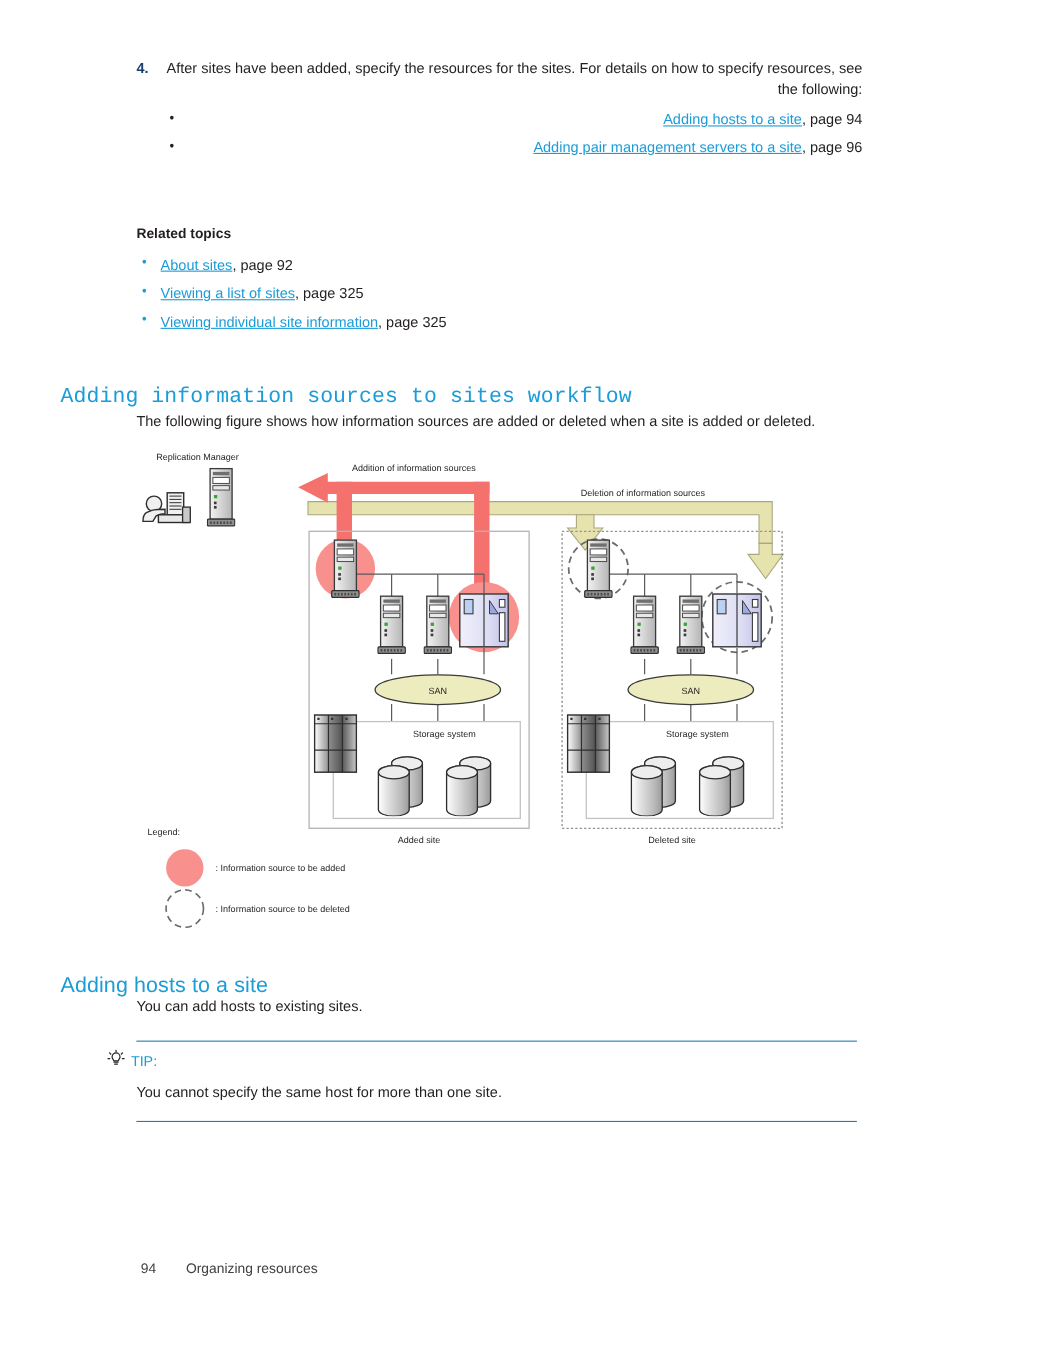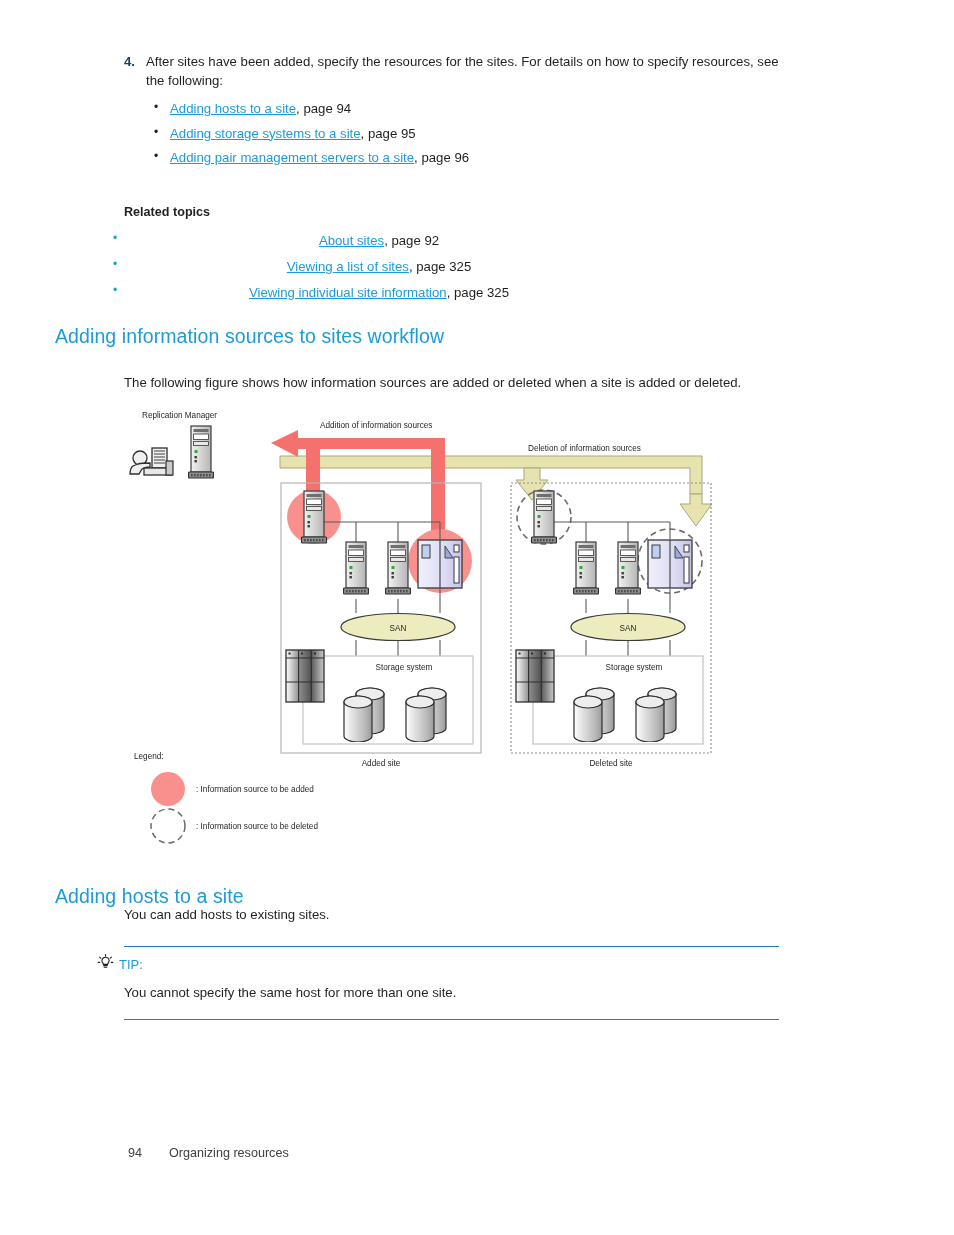--- a/index.html
+++ b/index.html
@@ -15,42 +15,42 @@
 
   
   .page { position:relative; width:954px; height:1235px; }
   .body-text { font-size:13.2px; line-height:19px; color:#231f20; }
   .link { color:#1b9cd8; }
   .plain { color:#231f20; }
 
   
   .step { position:absolute; left:124px; top:52px; width:660px; display:flex; }
   .step-num { width:22px; flex:none; font-weight:bold; color:#1a3f6f; font-size:13.2px; line-height:19px; }
-  .step-body { flex:1; }
+  .step-body { flex:1;text-align:right; }
 
   .bullets { margin:9px 0 0 0; padding:0; list-style:none; }
   .bullets li { position:relative; padding-left:24px; margin-bottom:5.5px; font-size:13.2px; line-height:19px; }
   .bullets li:before {
     content:"\2022"; position:absolute; left:8px; top:-1px; color:#231f20; font-size:12px;
   }
 
   
   .related-head { position:absolute; left:124px; top:205px; font-weight:bold; font-size:12.6px; color:#231f20; }
-  .related-list { position:absolute; left:108px; top:231px; width:520px; margin:0; padding:0; list-style:none;text-align:center; }
+  .related-list { position:absolute; left:124px; top:231px; width:520px; margin:0; padding:0; list-style:none; }
   .related-list li { position:relative; padding-left:22px; margin-bottom:7px; font-size:13.2px; line-height:19px; }
   .related-list li:before {
     content:"\2022"; position:absolute; left:5px; top:-2px; color:#1b9cd8; font-size:12px;
   }
 
   
   .h1 {
     position:absolute; left:55px; color:#1b9cd8;
     font-size:19.5px; font-weight:normal; letter-spacing:0.1px;
   }
-  #heading-workflow { top:312px; }
+  #heading-workflow { top:336px;font-family:Liberation Mono, monospace; }
   #heading-hosts { top:872px; }
 
   .para { position:absolute; left:124px; width:662px; font-size:13.2px; line-height:19px; }
   #para-workflow { top:373px; }
   #para-hosts { top:905px; }
 
   
   .tipbox { position:absolute; left:124px; top:946px; width:655px; }
   .tip-rule { height:1px; background:#1b7fb8; width:100%; }
   .tip-head { display:flex; align-items:flex-end; gap:5px; margin-top:7px; margin-left:-27px; }
@@ -73,21 +73,20 @@
 <body>
 
 <div class="page">
 
   <div class="step">
     <div class="step-num">4.</div>
     <div class="step-body">
       <div class="body-text">After sites have been added, specify the resources for the sites. For details on how to specify resources, see the following:</div>
       <ul class="bullets">
         <li><a class="link" href="#">Adding hosts to a site</a><span class="plain">, page 94</span></li>
-        <li><a class="link" href="#">Adding storage systems to a site</a><span class="plain">, page 95</span></li>
         <li><a class="link" href="#">Adding pair management servers to a site</a><span class="plain">, page 96</span></li>
       </ul>
     </div>
   </div>
 
   <div class="related-head">Related topics</div>
   <ul class="related-list">
     <li><a class="link" href="#">About sites</a><span class="plain">, page 92</span></li>
     <li><a class="link" href="#">Viewing a list of sites</a><span class="plain">, page 325</span></li>
     <li><a class="link" href="#">Viewing individual site information</a><span class="plain">, page 325</span></li>

